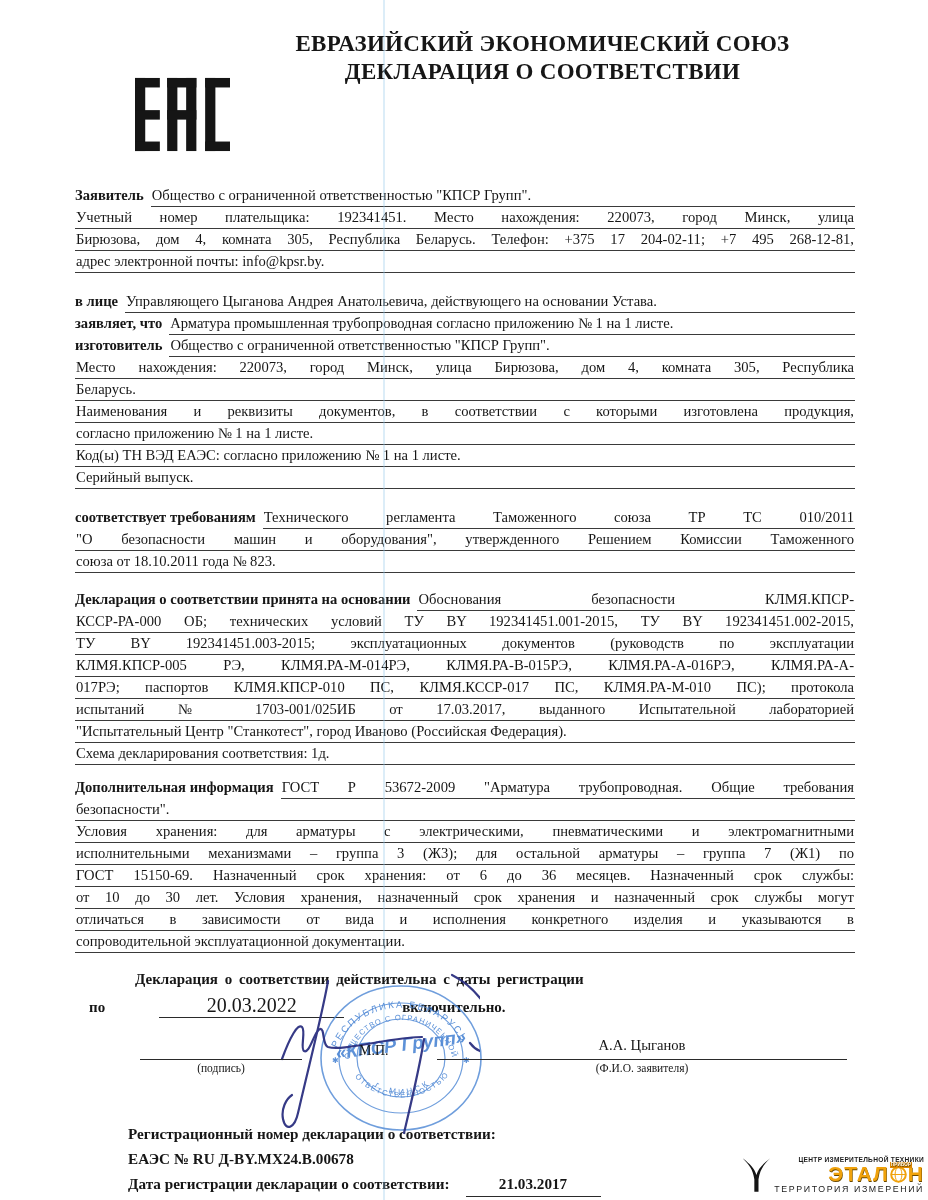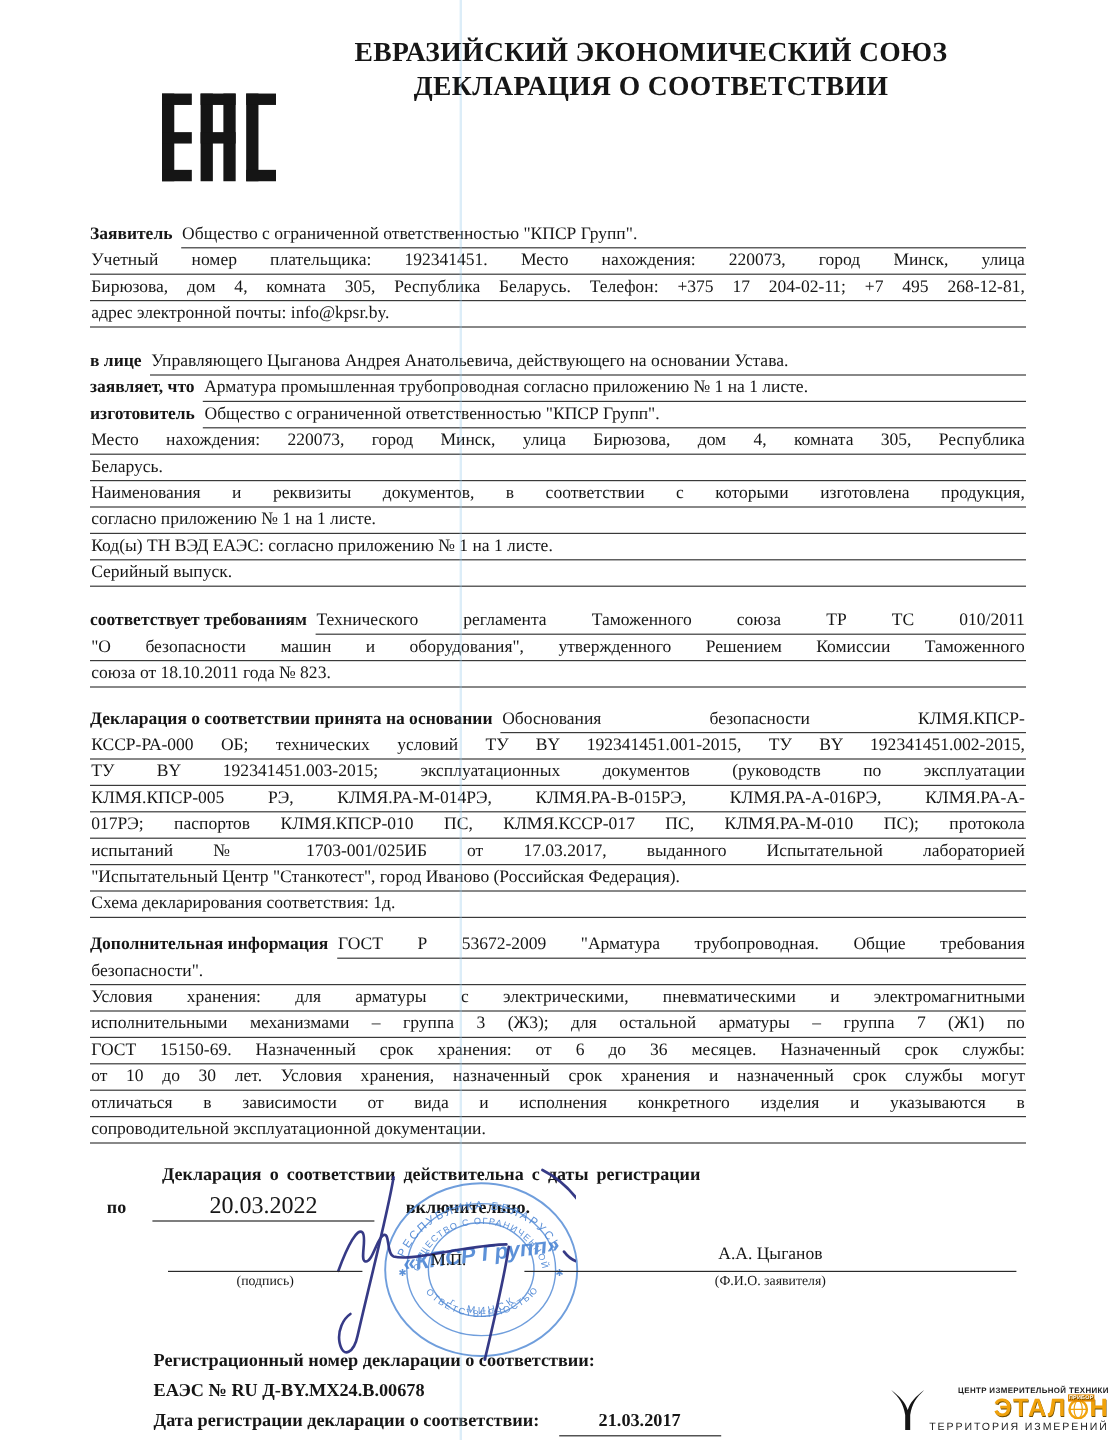--- a/index.html
+++ b/index.html
@@ -27,21 +27,21 @@
   section.s4 { margin-bottom:12px; }
   section.s5 { }
   .line { display:flex; align-items:baseline; line-height:21px; min-height:21px; }
   .lbl { font-weight:bold; white-space:nowrap; padding-right:7px; }
   .val { flex:1; border-bottom:1.2px solid #3a3a3a; padding:0 1px; }
   .val.j { text-align:justify; text-align-last:justify; }
 
   
   .validity-block { position:relative; height:150px; }
   .v1 { position:absolute; top:0; left:60px; font-weight:bold; font-size:15px; word-spacing:3px; }
-  .v2 { position:absolute; top:23px; left:14px; display:flex; align-items:baseline; font-size:15px; }
+  .v2 { position:absolute; top:23px; left:14px; display:flex; align-items:baseline; font-size:15px;gap:32px; }
   .v2 .po { font-weight:bold; }
   .date-ul { width:185px; margin-left:22px; border-bottom:1.4px solid #2a2a2a; text-align:center; font-size:20px; }
   .incl { font-weight:bold; margin-left:26px; }
   .stamp-svg { position:absolute; left:243px; top:12px; }
   .sig-svg { position:absolute; left:95px; top:0; pointer-events:none; }
   .mp { position:absolute; left:268px; top:72px; font-size:14px;margin-left:16px; }
   .sig-line-left { position:absolute; left:65px; top:88px; width:162px; border-top:1.4px solid #2a2a2a; }
   .podpis { position:absolute; left:65px; top:91px; width:162px; text-align:center; font-size:11.5px; }
   .sig-line-right { position:absolute; left:362px; top:88px; width:410px; border-top:1.4px solid #2a2a2a; }
   .fio-name { position:absolute; left:362px; top:66px; width:410px; text-align:center; font-size:14.6px; }

